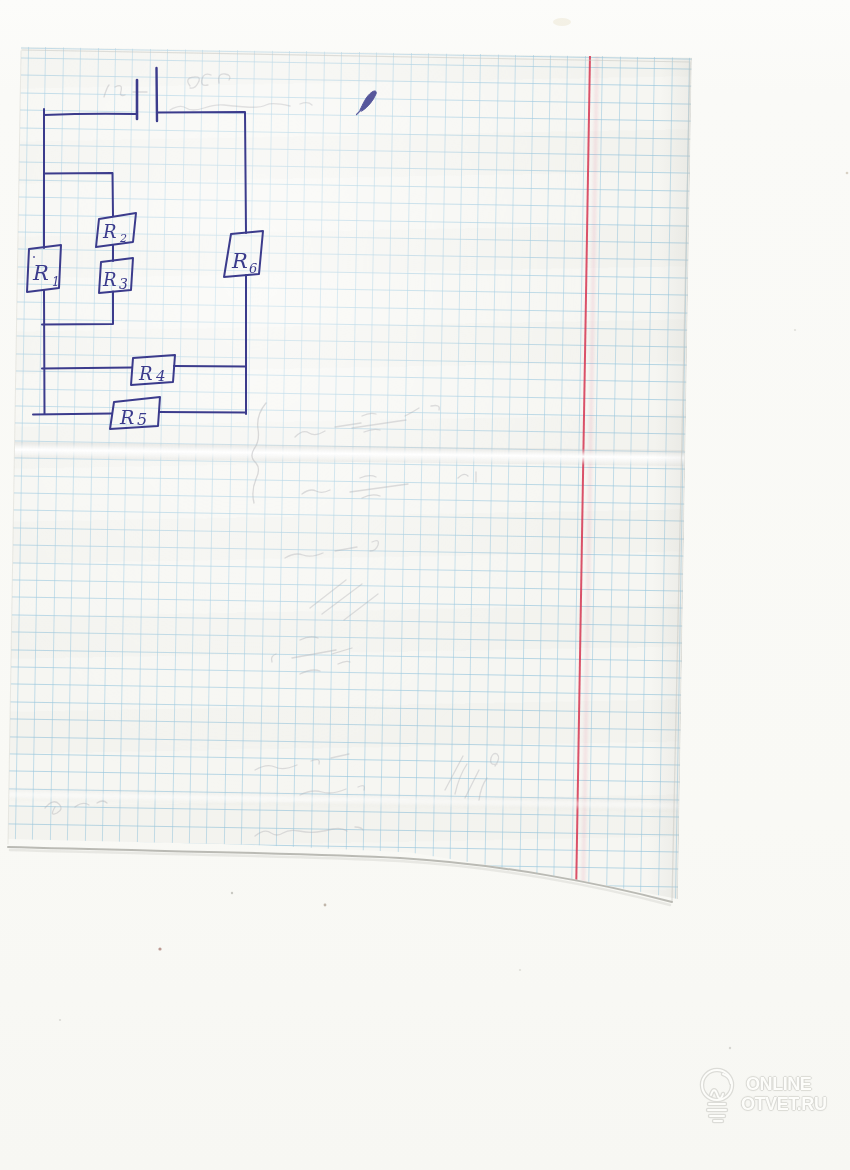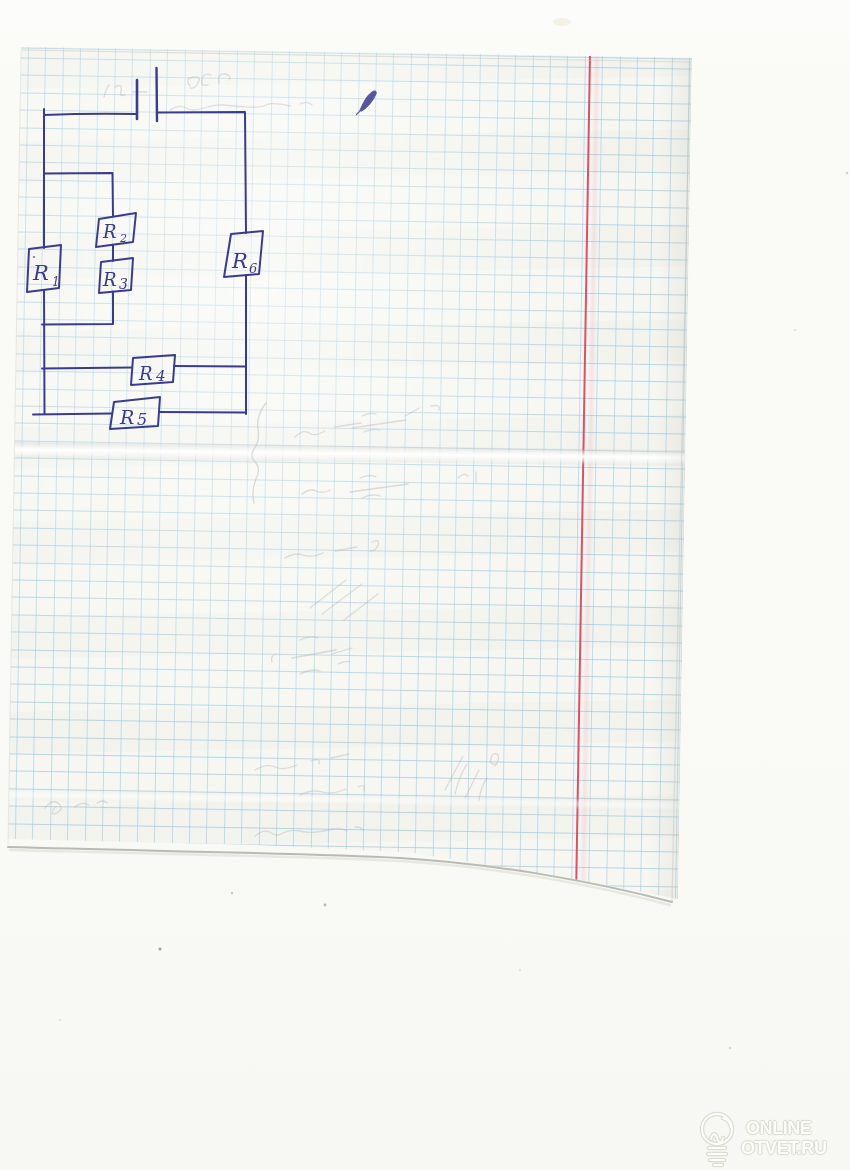--- a/index.html
+++ b/index.html
@@ -49,21 +49,21 @@
     filter:blur(.8px);opacity:.6;
   }
   .right-curl{
     position:absolute;top:0;bottom:0;right:0;width:30px;
     background:linear-gradient(90deg, rgba(0,0,0,0), rgba(168,168,162,.12));
   }
   svg.overlay{position:absolute;left:0;top:0;z-index:4;}
   .label-font{font-family:"DejaVu Serif",serif;font-style:italic;}
   
   .watermark{
-    position:absolute;right:0px;top:1108px;width:160px;height:62px;z-index:6;
+    position:absolute;right:0px;top:1064px;width:160px;height:62px;z-index:6;
   }
   .wm-text{
     position:absolute;font-weight:700;font-size:19px;line-height:1;
     color:#fdfdfa;letter-spacing:-.5px;transform:scaleX(.95);transform-origin:left;
     text-shadow:0 0 1px #cdcdc8,0 1px 1px #dbdbd6,0 -1px 1px #dbdbd6,1px 0 1px #d6d6d1,-1px 0 1px #d6d6d1;
     font-family:"Liberation Sans",sans-serif;
   }
   .wm-line1{left:56px;top:10px;}
   .wm-line2{left:51px;top:30px;}
 </style>

